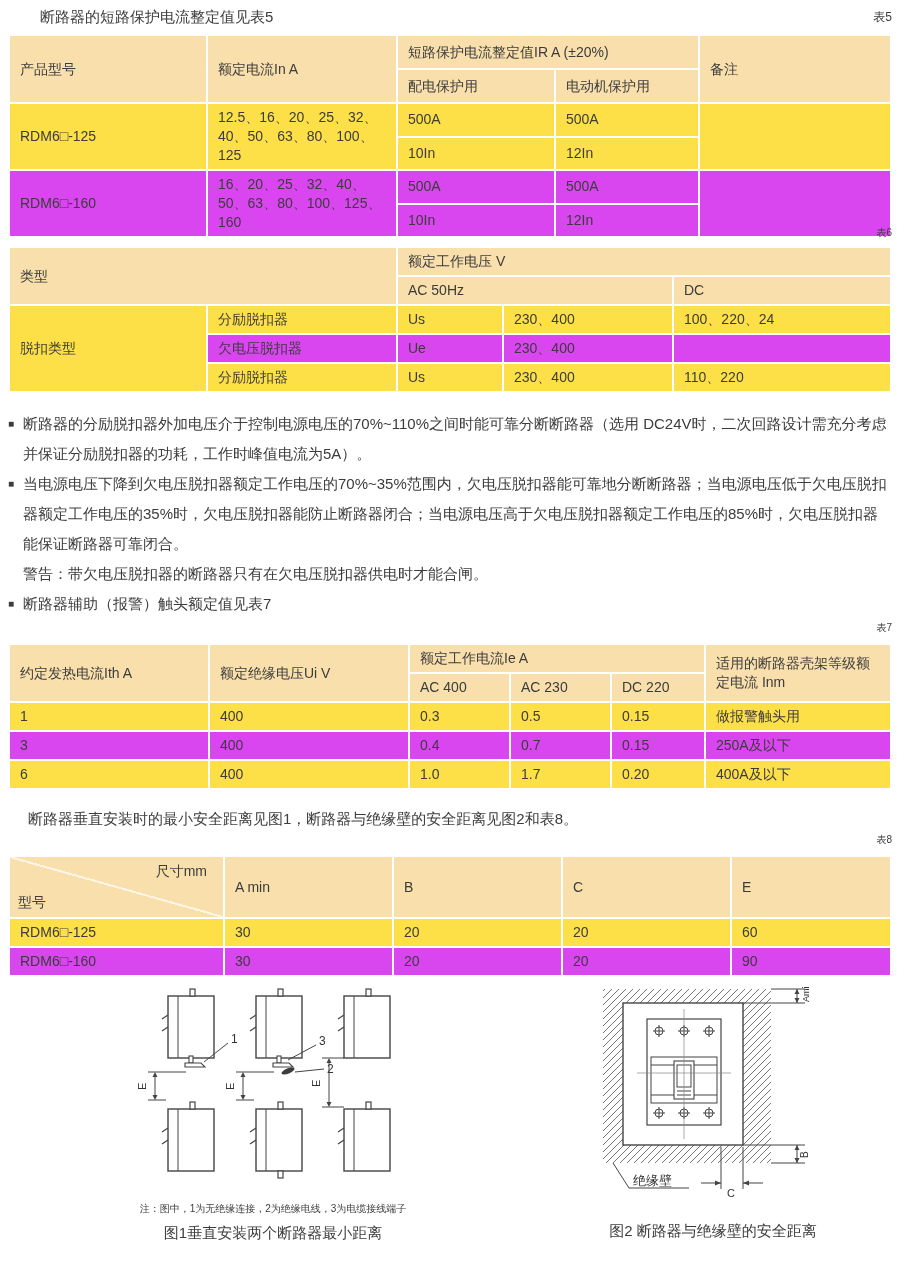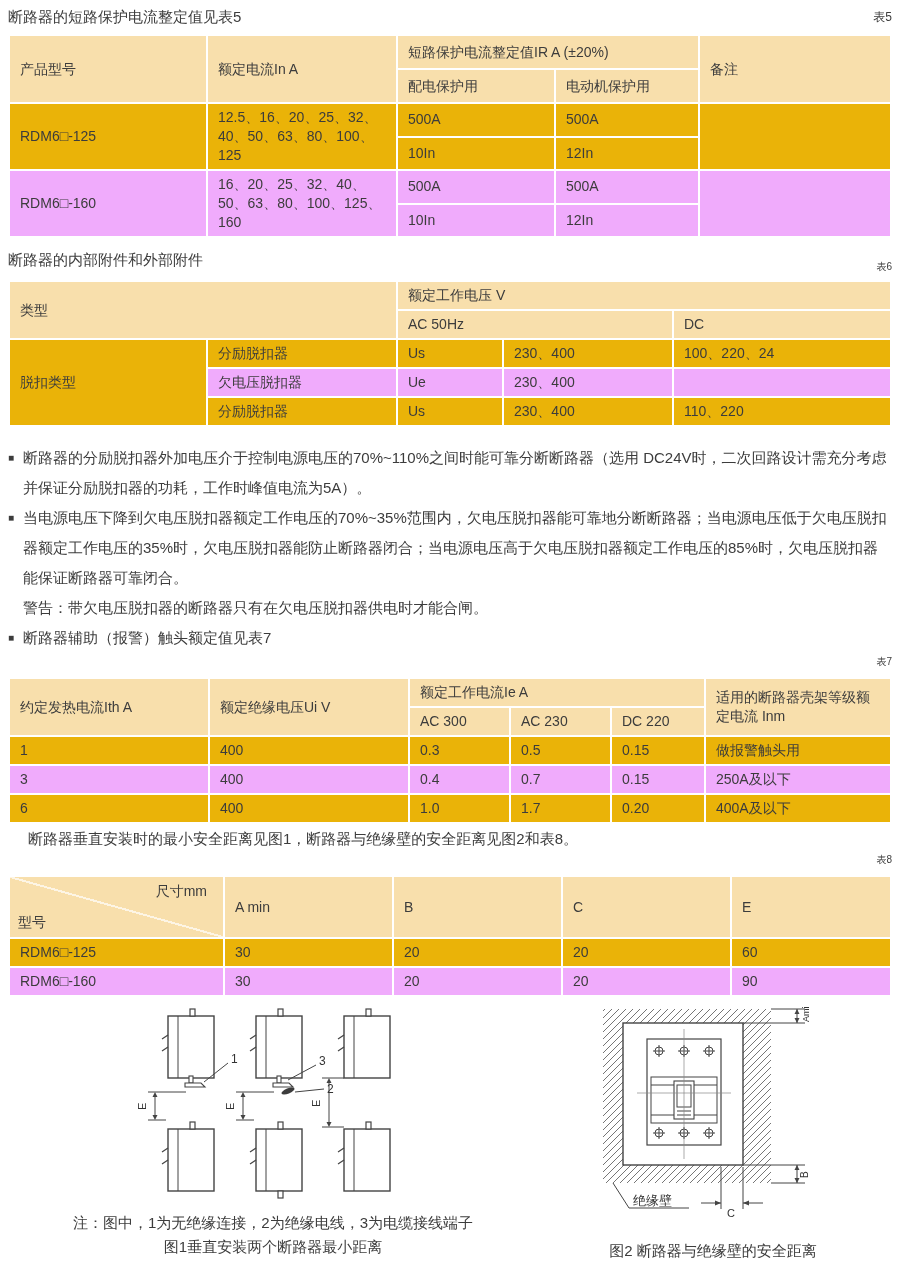--- a/index.html
+++ b/index.html
@@ -4,33 +4,33 @@
 <style>
   html,body{margin:0;padding:0;background:#fff;}
   body{
     width:900px;
     font-family:"Liberation Sans","DejaVu Sans",sans-serif;
     color:#3c3c3c;
     -webkit-font-smoothing:antialiased;
   }
   .page{padding:6px 8px 0 8px;}
 
-  .title-row{display:flex;justify-content:space-between;align-items:flex-end;font-size:15px;line-height:22px;}
+  .title-row{display:flex;justify-content:space-between;align-items:flex-end;font-size:15px;line-height:22px;margin-left:32px;}
   .tbl-tag{font-size:12px;color:#3c3c3c;}
   .tag-line{text-align:right;font-size:10px;line-height:18px;}
 
   table.tbl{
     width:884px;table-layout:fixed;
     border-collapse:separate;border-spacing:2px;
     font-size:14px;color:#3c3c3c;
   }
   table.tbl td{padding:4px 10px;vertical-align:middle;line-height:19px;overflow:hidden;}
   td.hd{background:#f8dfac;}
-  td.rl{background:#eab308;}
-  td.rd{background:#f0abfc;}
+  td.rl{background:#fde047;}
+  td.rd{background:#d946ef;}
   table.t5 td.hd{height:24px;}
   .sec-title{font-size:15px;line-height:25px;margin-top:9px;}
   .tag-after{margin-top:-14px;}
 
   .paras{margin-top:16px;font-size:15px;line-height:30px;}
   .bullet{position:relative;padding-left:15px;}
   .bullet .mark{position:absolute;left:0;top:0;font-size:10px;}
   .indent{padding-left:15px;}
 
   td.diag{
@@ -43,21 +43,21 @@
       transparent calc(50% + 1px));
     text-align:center;
   }
   td.diag .d-top{position:absolute;top:5px;right:16px;}
   td.diag .d-bot{position:absolute;bottom:5px;left:8px;}
 
   .figures{display:flex;margin-top:10px;}
   .fig-block{text-align:center;}
   .fig-left{width:450px;margin-left:40px;}
   .fig-right{width:330px;margin-left:50px;}
-  .fig-note{font-size:15px;line-height:24px;}
+  .fig-note{font-size:10px;line-height:24px;margin-top:6px;}
   .fig-caption{font-size:15px;line-height:24px;}
   svg text{font-family:"Liberation Sans","DejaVu Sans",sans-serif;fill:#333;}
 </style>
 </head>
 <body>
 
 <div class="page">
 
   <div class="title-row">
     <span>断路器的短路保护电流整定值见表5</span>
@@ -101,21 +101,20 @@
       <td class="rd">500A</td>
       <td class="rd" rowspan="2"></td>
     </tr>
     <tr>
       <td class="rd">10In</td>
       <td class="rd">12In</td>
     </tr>
   </tbody>
     </table>
 
-  <div class="sec-title">断路器的内部附件和外部附件</div>
   <div class="tag-line tag-after">表6</div>
 
   <table class="tbl" style="margin-top:4px;">
     <colgroup>
         <col style="width:196px">
         <col style="width:188px">
         <col style="width:104px">
         <col style="width:168px">
         <col>
       </colgroup>
@@ -178,21 +177,21 @@
         <col>
       </colgroup>
     <tbody>
         <tr>
       <td class="hd" rowspan="2">约定发热电流Ith A</td>
       <td class="hd" rowspan="2">额定绝缘电压Ui V</td>
       <td class="hd" colspan="3">额定工作电流Ie A</td>
       <td class="hd" rowspan="2">适用的断路器壳架等级额定电流 Inm</td>
     </tr>
     <tr>
-      <td class="hd">AC 300</td>
+      <td class="hd">AC 400</td>
       <td class="hd">AC 230</td>
       <td class="hd">DC 220</td>
     </tr>
     <tr>
       <td class="rl">1</td>
       <td class="rl">400</td>
       <td class="rl">0.3</td>
       <td class="rl">0.5</td>
       <td class="rl">0.15</td>
       <td class="rl">做报警触头用</td>
@@ -209,21 +208,21 @@
       <td class="rl">6</td>
       <td class="rl">400</td>
       <td class="rl">1.0</td>
       <td class="rl">1.7</td>
       <td class="rl">0.20</td>
       <td class="rl">400A及以下</td>
     </tr>
   </tbody>
     </table>
 
-  <div class="sec-title" style="margin-top:2px;padding-left:20px;">断路器垂直安装时的最小安全距离见图1，断路器与绝缘壁的安全距离见图2和表8。</div>
+  <div class="sec-title" style="margin-top:16px;padding-left:20px;">断路器垂直安装时的最小安全距离见图1，断路器与绝缘壁的安全距离见图2和表8。</div>
   <div class="tag-line" style="">表8</div>
 
   <table class="tbl" style="margin-top:6px;">
     <colgroup>
         <col style="width:213px">
         <col style="width:167px">
         <col style="width:167px">
         <col style="width:167px">
         <col>
       </colgroup>

